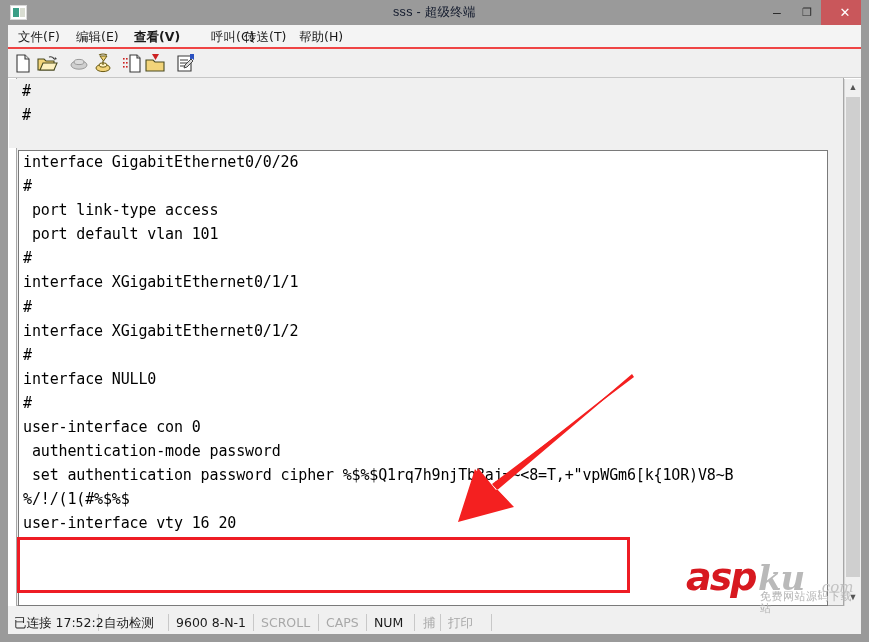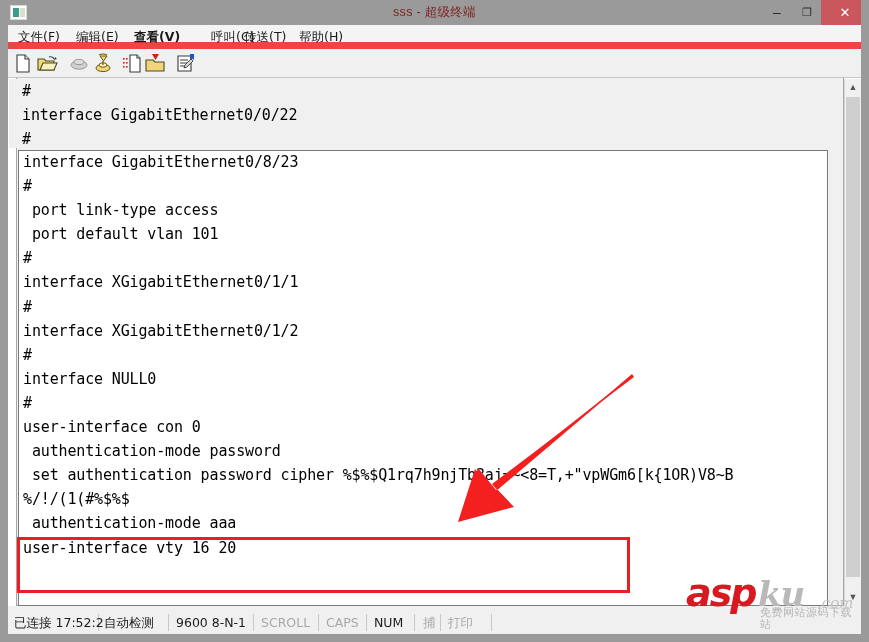--- a/index.html
+++ b/index.html
@@ -67,21 +67,21 @@
     background: #d9ddd2;
   }
   #title-text {
     position: absolute;
     left: 0; top: 0;
     width: 869px;
     height: 25px;
     line-height: 25px;
     text-align: center;
     font-size: 12.5px;
-    color: #7f1d1d;
+    color: #0f172a;
     letter-spacing: 0.3px;
   }
   .wbtn {
     position: absolute;
     top: 0;
     height: 25px;
     width: 30px;
     cursor: default;
   }
   #btn-min { left: 762px; }
@@ -104,21 +104,21 @@
   #btn-max .glyph { font-size: 11px; }
   #btn-close .glyph { color: #ffffff; font-size: 13px; }
 
   
   #menubar {
     position: absolute;
     left: 8px; top: 25px;
     width: 853px;
     height: 24px;
     background: #f4f4f4;
-    border-bottom: 7px solid #ef4444;
+    border-bottom: 2px solid #ef4444;
     box-sizing: border-box;
   }
   .menu-item {
     position: absolute;
     top: 3px;
     height: 18px;
     line-height: 18px;
     font-size: 12.5px;
     color: #1a1a1a;
     padding: 0 4px;
@@ -284,21 +284,20 @@
   }
 
   
   #watermark {
     position: absolute;
     left: 686px;
     top: 558px;
     width: 175px;
     height: 48px;
     pointer-events: none;
-    margin-top: 16px;
   }
   #wm-asp {
     position: absolute;
     left: 0; top: 0;
     font-family: "DejaVu Sans", sans-serif;
     font-size: 38px;
     font-weight: bold;
     font-style: italic;
     color: #d71920;
     letter-spacing: -2px;
@@ -414,42 +413,40 @@
           <path d="M10 12 l6 -6 l2 2 l-6 6 l-3 1 z" fill="#d8d8d8" stroke="#3a3a3a" stroke-width="0.9"></path>
         </svg></div>
     </div>
 
   <div id="term-outer">
     <div id="term-outer-inner"></div>
   </div>
 
   <div id="term-top-lines">
       <div class="tline">#</div>
-      <div class="tline">interface GigabitEthernet0/0/22</div>
       <div class="tline">#</div>
     </div>
 
   <div id="console">
     <div id="console-pad">
-        <div class="tline">interface GigabitEthernet0/8/23</div>
+        <div class="tline">interface GigabitEthernet0/0/26</div>
         <div class="tline">#</div>
         <div class="tline"> port link-type access</div>
         <div class="tline"> port default vlan 101</div>
         <div class="tline">#</div>
         <div class="tline">interface XGigabitEthernet0/1/1</div>
         <div class="tline">#</div>
         <div class="tline">interface XGigabitEthernet0/1/2</div>
         <div class="tline">#</div>
         <div class="tline">interface NULL0</div>
         <div class="tline">#</div>
         <div class="tline">user-interface con 0</div>
         <div class="tline"> authentication-mode password</div>
         <div class="tline"> set authentication password cipher %$%$Q1rq7h9njTb3aj=~&lt;8=T,+"vpWGm6[k{1OR)V8~B</div>
         <div class="tline">%/!/(1(#%$%$</div>
-        <div class="tline"> authentication-mode aaa</div>
         <div class="tline">user-interface vty 16 20</div>
       </div>
   </div>
 
   <div id="scrollbar">
     <div id="sb-up">▲</div>
     <div id="sb-thumb"></div>
     <div id="sb-down">▼</div>
   </div>
 

